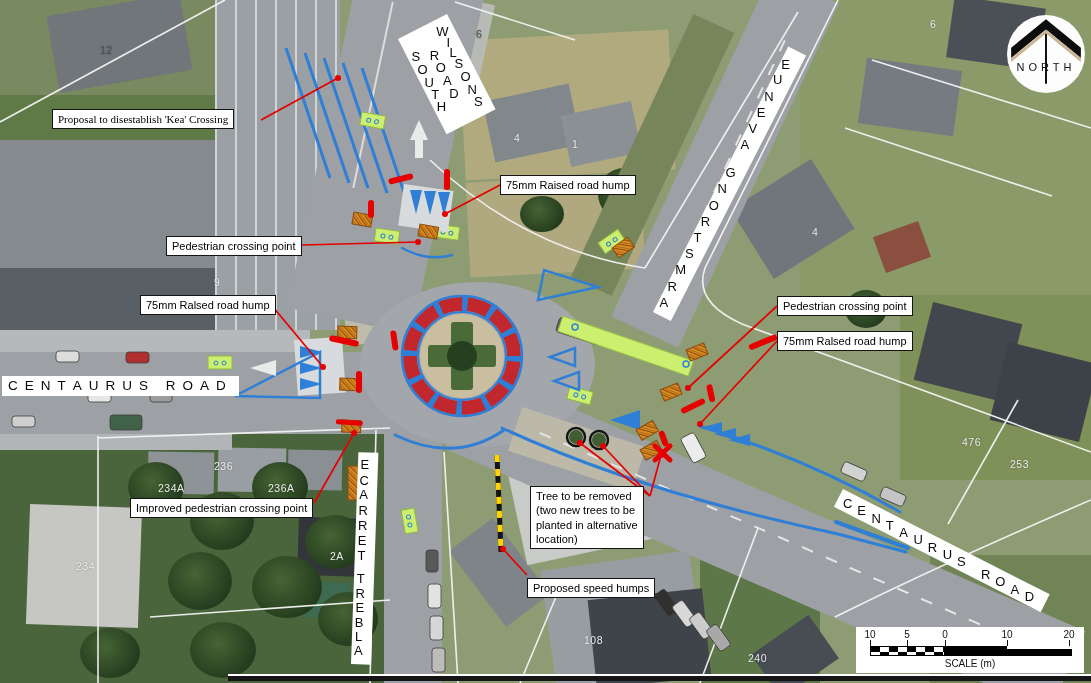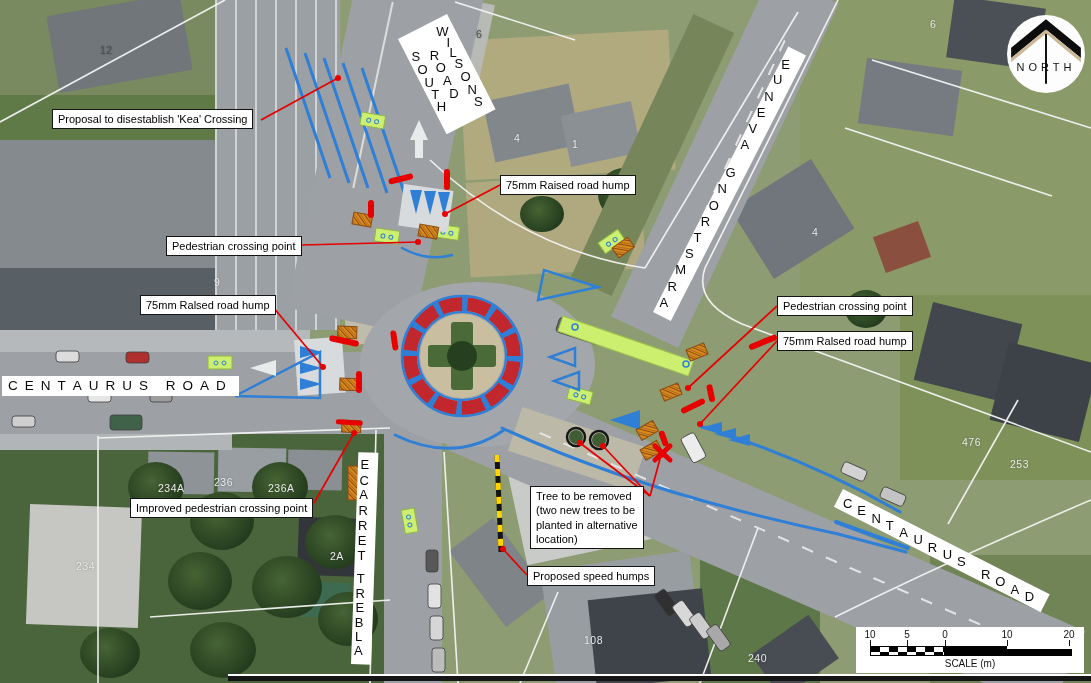--- a/index.html
+++ b/index.html
@@ -352,21 +352,21 @@
         <span class="sb-tick" style="left: 213px;"></span>
       </div>
     <div class="sb-bar">
       <div class="sb-check"></div>
       <div class="sb-solid"></div>
       <div class="sb-solid2"></div>
     </div>
     <div class="sb-label">SCALE (m)</div>
   </div>
 
-<div class="callout" style="left: 52px; top: 109px;">
+<div class="callout" style="left: 52px; top: 109px; font-family: Liberation Serif, serif;">
       <div>Proposal to disestablish 'Kea' Crossing</div>
     </div>
     <div class="callout" style="left: 500px; top: 175px;">
       <div>75mm Raised road hump</div>
     </div>
     <div class="callout" style="left: 166px; top: 236px;">
       <div>Pedestrian crossing point</div>
     </div>
     <div class="callout" style="left: 140px; top: 295px;">
       <div>75mm Ralsed road hump</div>
@@ -379,21 +379,21 @@
     </div>
     <div class="callout" style="left: 530px; top: 486px;">
       <div>Tree to be removed</div>
       <div>(two new trees to be</div>
       <div>planted in alternative</div>
       <div>location)</div>
     </div>
     <div class="callout" style="left: 130px; top: 498px;">
       <div>Improved pedestrian crossing point</div>
     </div>
-    <div class="callout" style="left: 527px; top: 566px;">
+    <div class="callout" style="left: 527px; top: 578px;">
       <div>Proposed speed humps</div>
     </div>
     <div class="trk" style="left: 2px; top: 376px; transform: rotate(0deg); font-size: 13.5px; letter-spacing: 7px;">
       <div><span style="transform: rotate(0deg);">C</span><span style="transform: rotate(0deg);">E</span><span style="transform: rotate(0deg);">N</span><span style="transform: rotate(0deg);">T</span><span style="transform: rotate(0deg);">A</span><span style="transform: rotate(0deg);">U</span><span style="transform: rotate(0deg);">R</span><span style="transform: rotate(0deg);">U</span><span style="transform: rotate(0deg);">S</span><span style="transform: rotate(0deg);">&nbsp;</span><span style="transform: rotate(0deg);">R</span><span style="transform: rotate(0deg);">O</span><span style="transform: rotate(0deg);">A</span><span style="transform: rotate(0deg);">D</span></div>
     </div>
     <div class="trk" style="left: 447px; top: 14px; transform: rotate(63deg); font-size: 13px; letter-spacing: 5px;">
       <div><span style="transform: rotate(-63deg);">W</span><span style="transform: rotate(-63deg);">I</span><span style="transform: rotate(-63deg);">L</span><span style="transform: rotate(-63deg);">S</span><span style="transform: rotate(-63deg);">O</span><span style="transform: rotate(-63deg);">N</span><span style="transform: rotate(-63deg);">S</span></div>
       <div><span style="transform: rotate(-63deg);">R</span><span style="transform: rotate(-63deg);">O</span><span style="transform: rotate(-63deg);">A</span><span style="transform: rotate(-63deg);">D</span></div>
       <div><span style="transform: rotate(-63deg);">S</span><span style="transform: rotate(-63deg);">O</span><span style="transform: rotate(-63deg);">U</span><span style="transform: rotate(-63deg);">T</span><span style="transform: rotate(-63deg);">H</span></div>
     </div>
@@ -407,21 +407,21 @@
       <div><span style="transform: rotate(88deg);">A</span><span style="transform: rotate(88deg);">L</span><span style="transform: rotate(88deg);">B</span><span style="transform: rotate(88deg);">E</span><span style="transform: rotate(88deg);">R</span><span style="transform: rotate(88deg);">T</span><span style="transform: rotate(88deg);">&nbsp;</span><span style="transform: rotate(88deg);">T</span><span style="transform: rotate(88deg);">E</span><span style="transform: rotate(88deg);">R</span><span style="transform: rotate(88deg);">R</span><span style="transform: rotate(88deg);">A</span><span style="transform: rotate(88deg);">C</span><span style="transform: rotate(88deg);">E</span></div>
     </div>
     <div class="pnum" style="left: 100px; top: 44px; color: rgb(75, 80, 84);">12</div>
     <div class="pnum" style="left: 476px; top: 28px; color: rgb(75, 80, 84);">6</div>
     <div class="pnum" style="left: 514px; top: 132px; color: rgb(236, 236, 236);">4</div>
     <div class="pnum" style="left: 572px; top: 138px; color: rgb(236, 236, 236);">1</div>
     <div class="pnum" style="left: 930px; top: 18px; color: rgb(236, 236, 236);">6</div>
     <div class="pnum" style="left: 812px; top: 226px; color: rgb(236, 236, 236);">4</div>
     <div class="pnum" style="left: 214px; top: 276px; color: rgb(236, 236, 236);">9</div>
     <div class="pnum" style="left: 158px; top: 482px; color: rgb(236, 236, 236);">234A</div>
-    <div class="pnum" style="left: 214px; top: 476px; color: rgb(236, 236, 236);">236</div>
+    <div class="pnum" style="left: 214px; top: 460px; color: rgb(236, 236, 236);">236</div>
     <div class="pnum" style="left: 268px; top: 482px; color: rgb(236, 236, 236);">236A</div>
     <div class="pnum" style="left: 330px; top: 550px; color: rgb(236, 236, 236);">2A</div>
     <div class="pnum" style="left: 76px; top: 560px; color: rgb(236, 236, 236);">234</div>
     <div class="pnum" style="left: 584px; top: 634px; color: rgb(236, 236, 236);">108</div>
     <div class="pnum" style="left: 748px; top: 652px; color: rgb(236, 236, 236);">240</div>
     <div class="pnum" style="left: 962px; top: 436px; color: rgb(236, 236, 236);">476</div>
     <div class="pnum" style="left: 1010px; top: 458px; color: rgb(236, 236, 236);">253</div>
   </div>
 
 </body></html>

